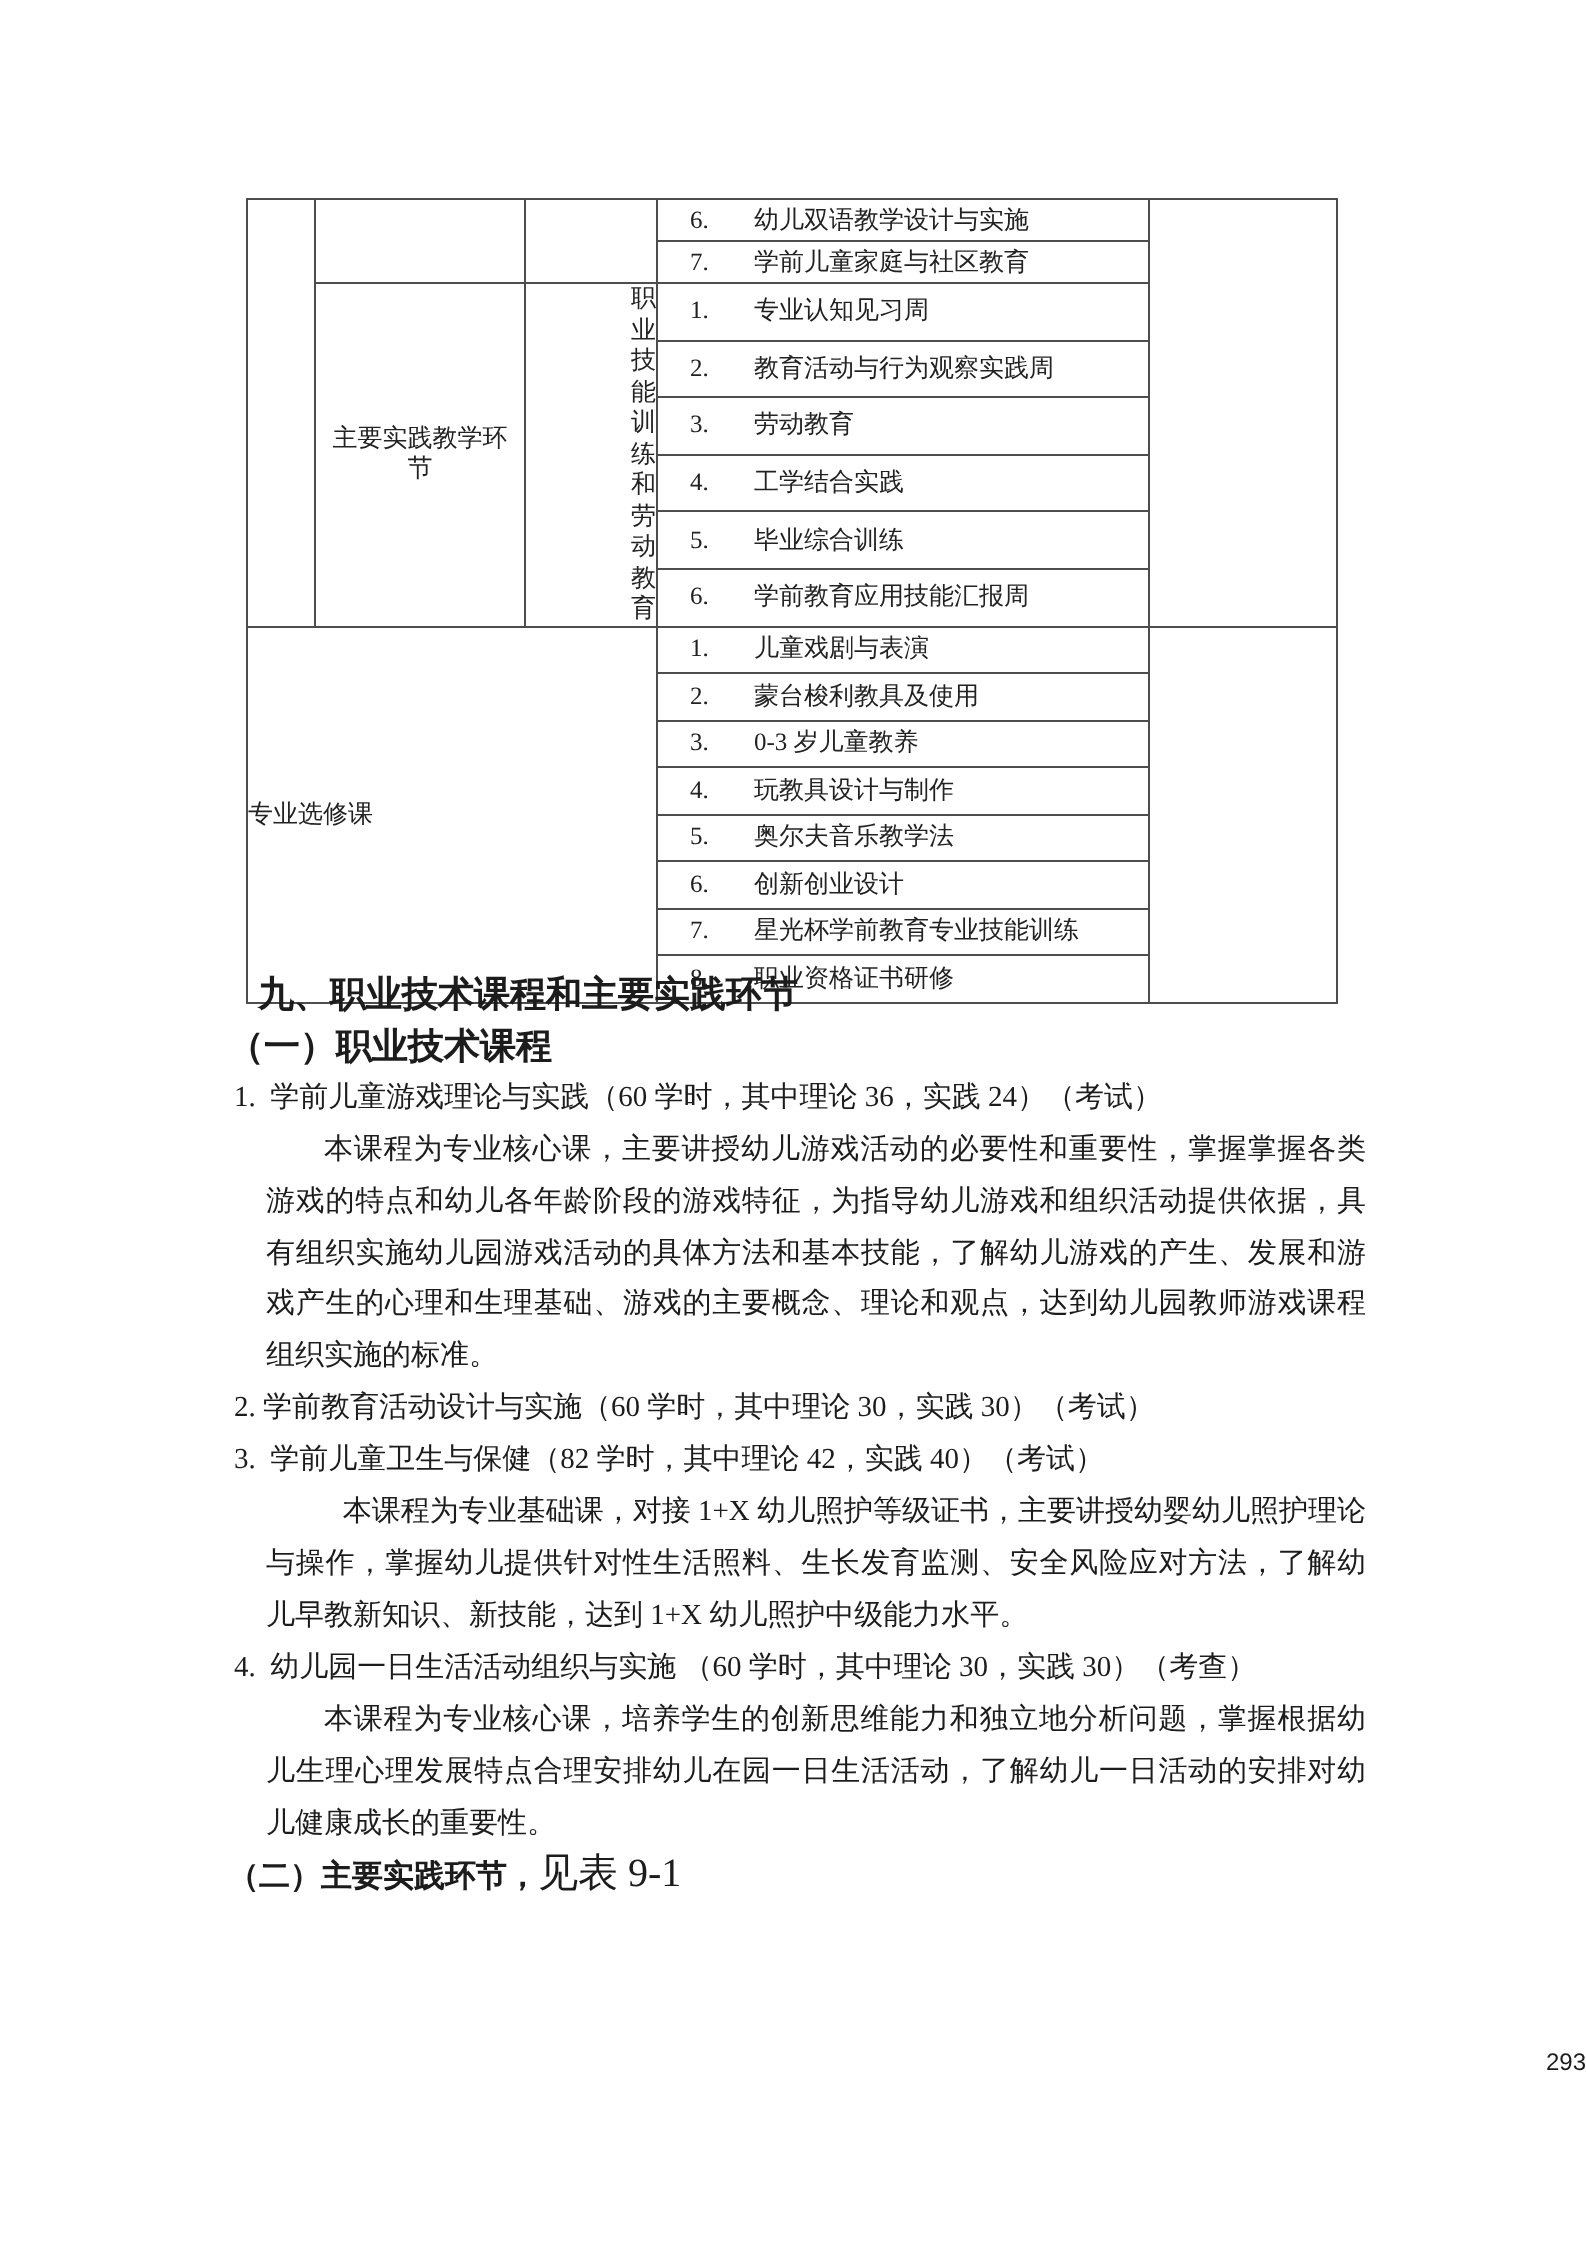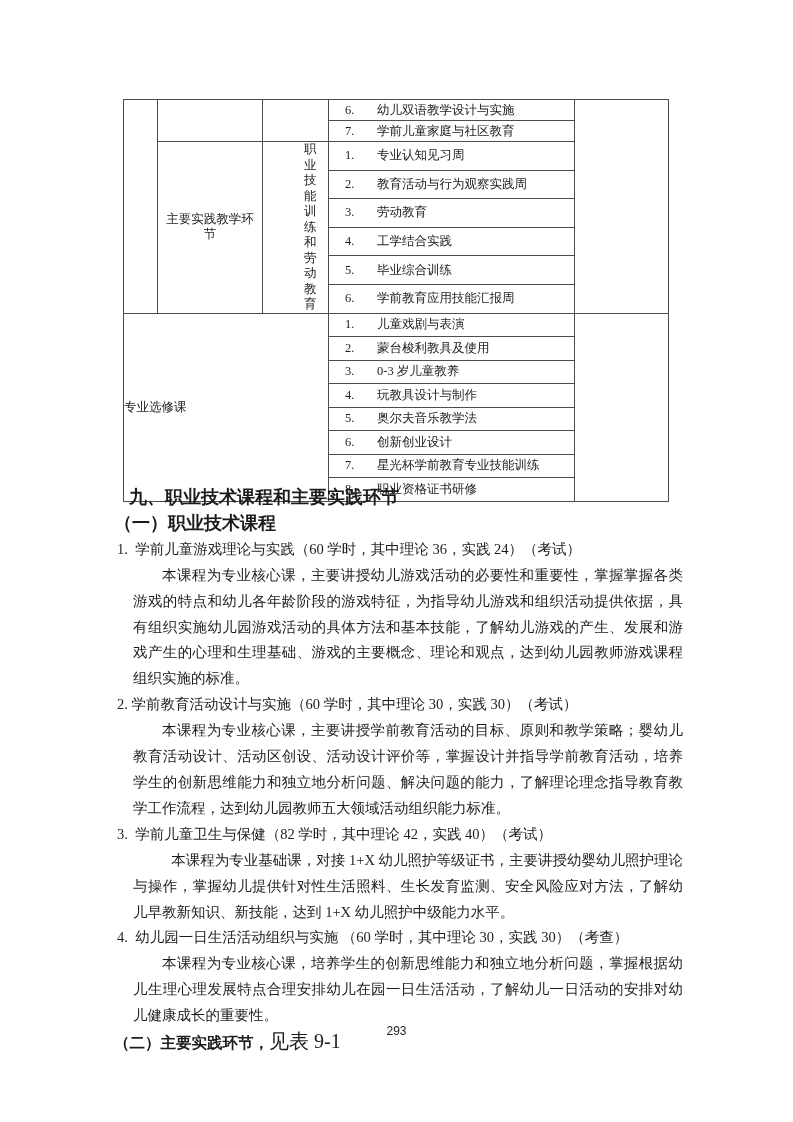--- a/index.html
+++ b/index.html
@@ -27,21 +27,21 @@
     padding:0;
     vertical-align:middle;
     overflow:hidden;
   }
   tr.r1 { height:21px; }
   tr.r2 { height:23.5px; }
   td.item { text-align:left; }
   td.item .cellwrap { display:flex; align-items:center; padding-left:16px; }
   td.item .no { display:inline-block; width:32px; flex:0 0 32px; }
   td.cat  { text-align:center; line-height:15.5px; padding:0 4px; }
-  td.sub  { text-align:left; line-height:15.5px;padding-left:41px; }
+  td.sub  { text-align:right; line-height:15.5px;padding-left:41px; }
   td.elect{ text-align:left; }
 
   
   .content {
     position:absolute; left:113px; top:485px; width:570px;
     font-size:14.5px;
     line-height:25.9px;
   }
   .h-black {
     font-family:"Liberation Sans","DejaVu Sans",sans-serif;
@@ -57,21 +57,21 @@
   .final-line { padding-left:1px; }
   .final-line .bold-part {
     font-family:Liberation Sans, sans-serif;
     font-weight:700; font-size:15.5px;
   }
   .final-line .rest-part { font-size:20px; }
 
   
   .page-number {
     position:absolute; left:0; right:0; top:1024px;
-    text-align:center;
+    text-align:right;
     font-family:"Liberation Sans","DejaVu Sans",sans-serif;
     font-size:12px; color:#1c1c1c;
   }
 </style>
 </head>
 <body>
 
 <div class="page">
 
   <table class="course-table">
@@ -229,21 +229,20 @@
   </table>
 
   <div class="content">
     <p class="h-black h1">九、职业技术课程和主要实践环节</p>
     <p class="h-black h2">（一）职业技术课程</p>
 
     <p class="course-t">1.&nbsp; 学前儿童游戏理论与实践（60 学时，其中理论 36，实践 24）（考试）</p>
     <p class="course-b">本课程为专业核心课，主要讲授幼儿游戏活动的必要性和重要性，掌握掌握各类游戏的特点和幼儿各年龄阶段的游戏特征，为指导幼儿游戏和组织活动提供依据，具有组织实施幼儿园游戏活动的具体方法和基本技能，了解幼儿游戏的产生、发展和游戏产生的心理和生理基础、游戏的主要概念、理论和观点，达到幼儿园教师游戏课程组织实施的标准。</p>
 
     <p class="course-t">2. 学前教育活动设计与实施（60 学时，其中理论 30，实践 30）（考试）</p>
-    <p class="course-b">本课程为专业核心课，主要讲授学前教育活动的目标、原则和教学策略；婴幼儿教育活动设计、活动区创设、活动设计评价等，掌握设计并指导学前教育活动，培养学生的创新思维能力和独立地分析问题、解决问题的能力，了解理论理念指导教育教学工作流程，达到幼儿园教师五大领域活动组织能力标准。</p>
 
     <p class="course-t">3.&nbsp;&nbsp;学前儿童卫生与保健（82 学时，其中理论 42，实践 40）（考试）</p>
     <p class="firstline">本课程为专业基础课，对接 1+X 幼儿照护等级证书，主要讲授幼婴幼儿照护理论</p>
     <p class="course-b noindent">与操作，掌握幼儿提供针对性生活照料、生长发育监测、安全风险应对方法，了解幼儿早教新知识、新技能，达到 1+X 幼儿照护中级能力水平。</p>
 
     <p class="course-t">4.&nbsp;&nbsp;幼儿园一日生活活动组织与实施 （60 学时，其中理论 30，实践 30）（考查）</p>
     <p class="course-b">本课程为专业核心课，培养学生的创新思维能力和独立地分析问题，掌握根据幼儿生理心理发展特点合理安排幼儿在园一日生活活动，了解幼儿一日活动的安排对幼儿健康成长的重要性。</p>
 
     <p class="final-line"><span class="bold-part">（二）主要实践环节，</span><span class="rest-part">见表 9-1</span></p>
   </div>

